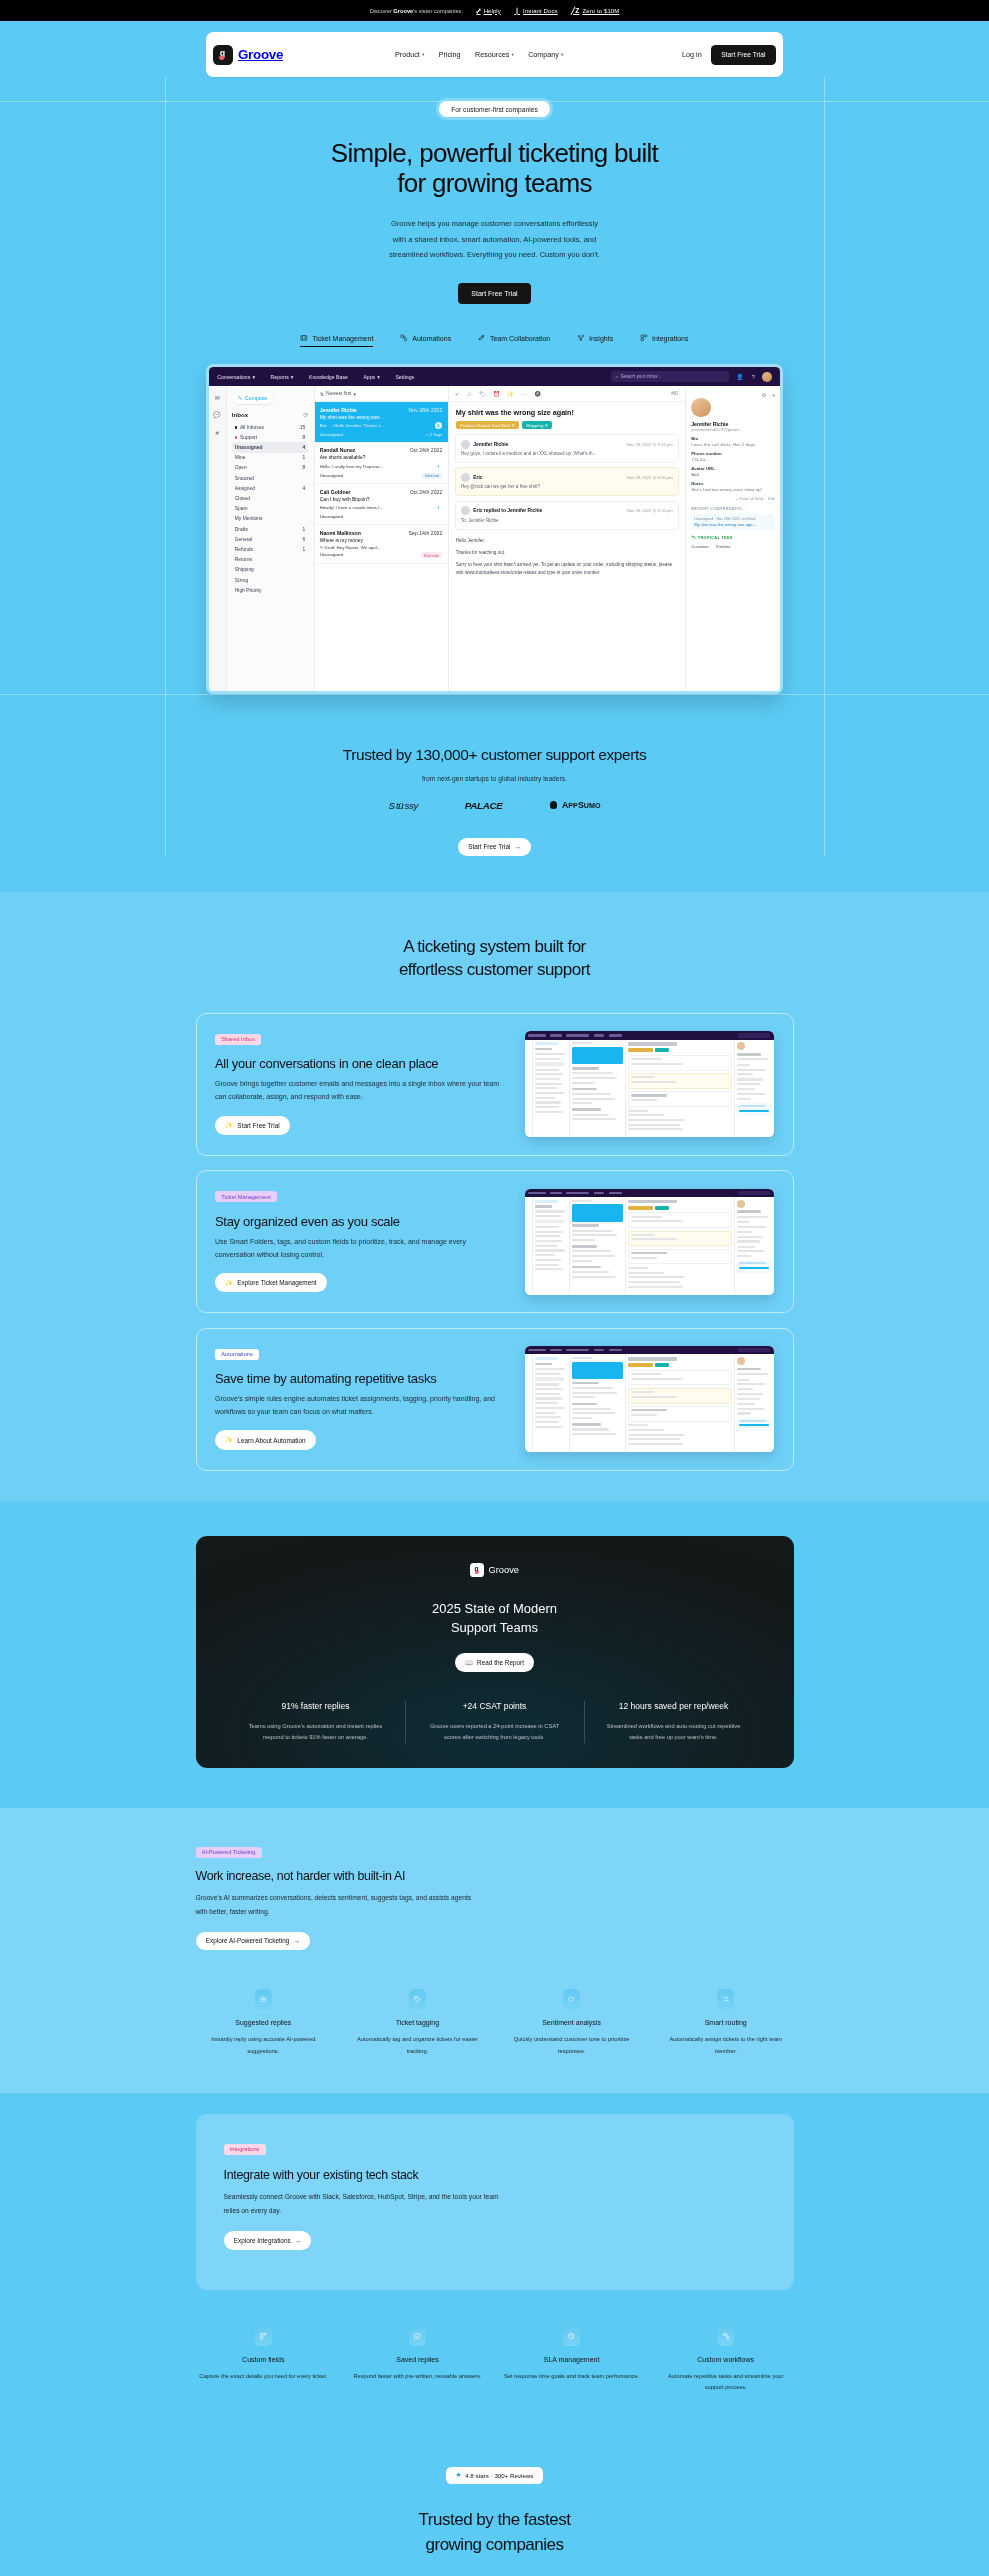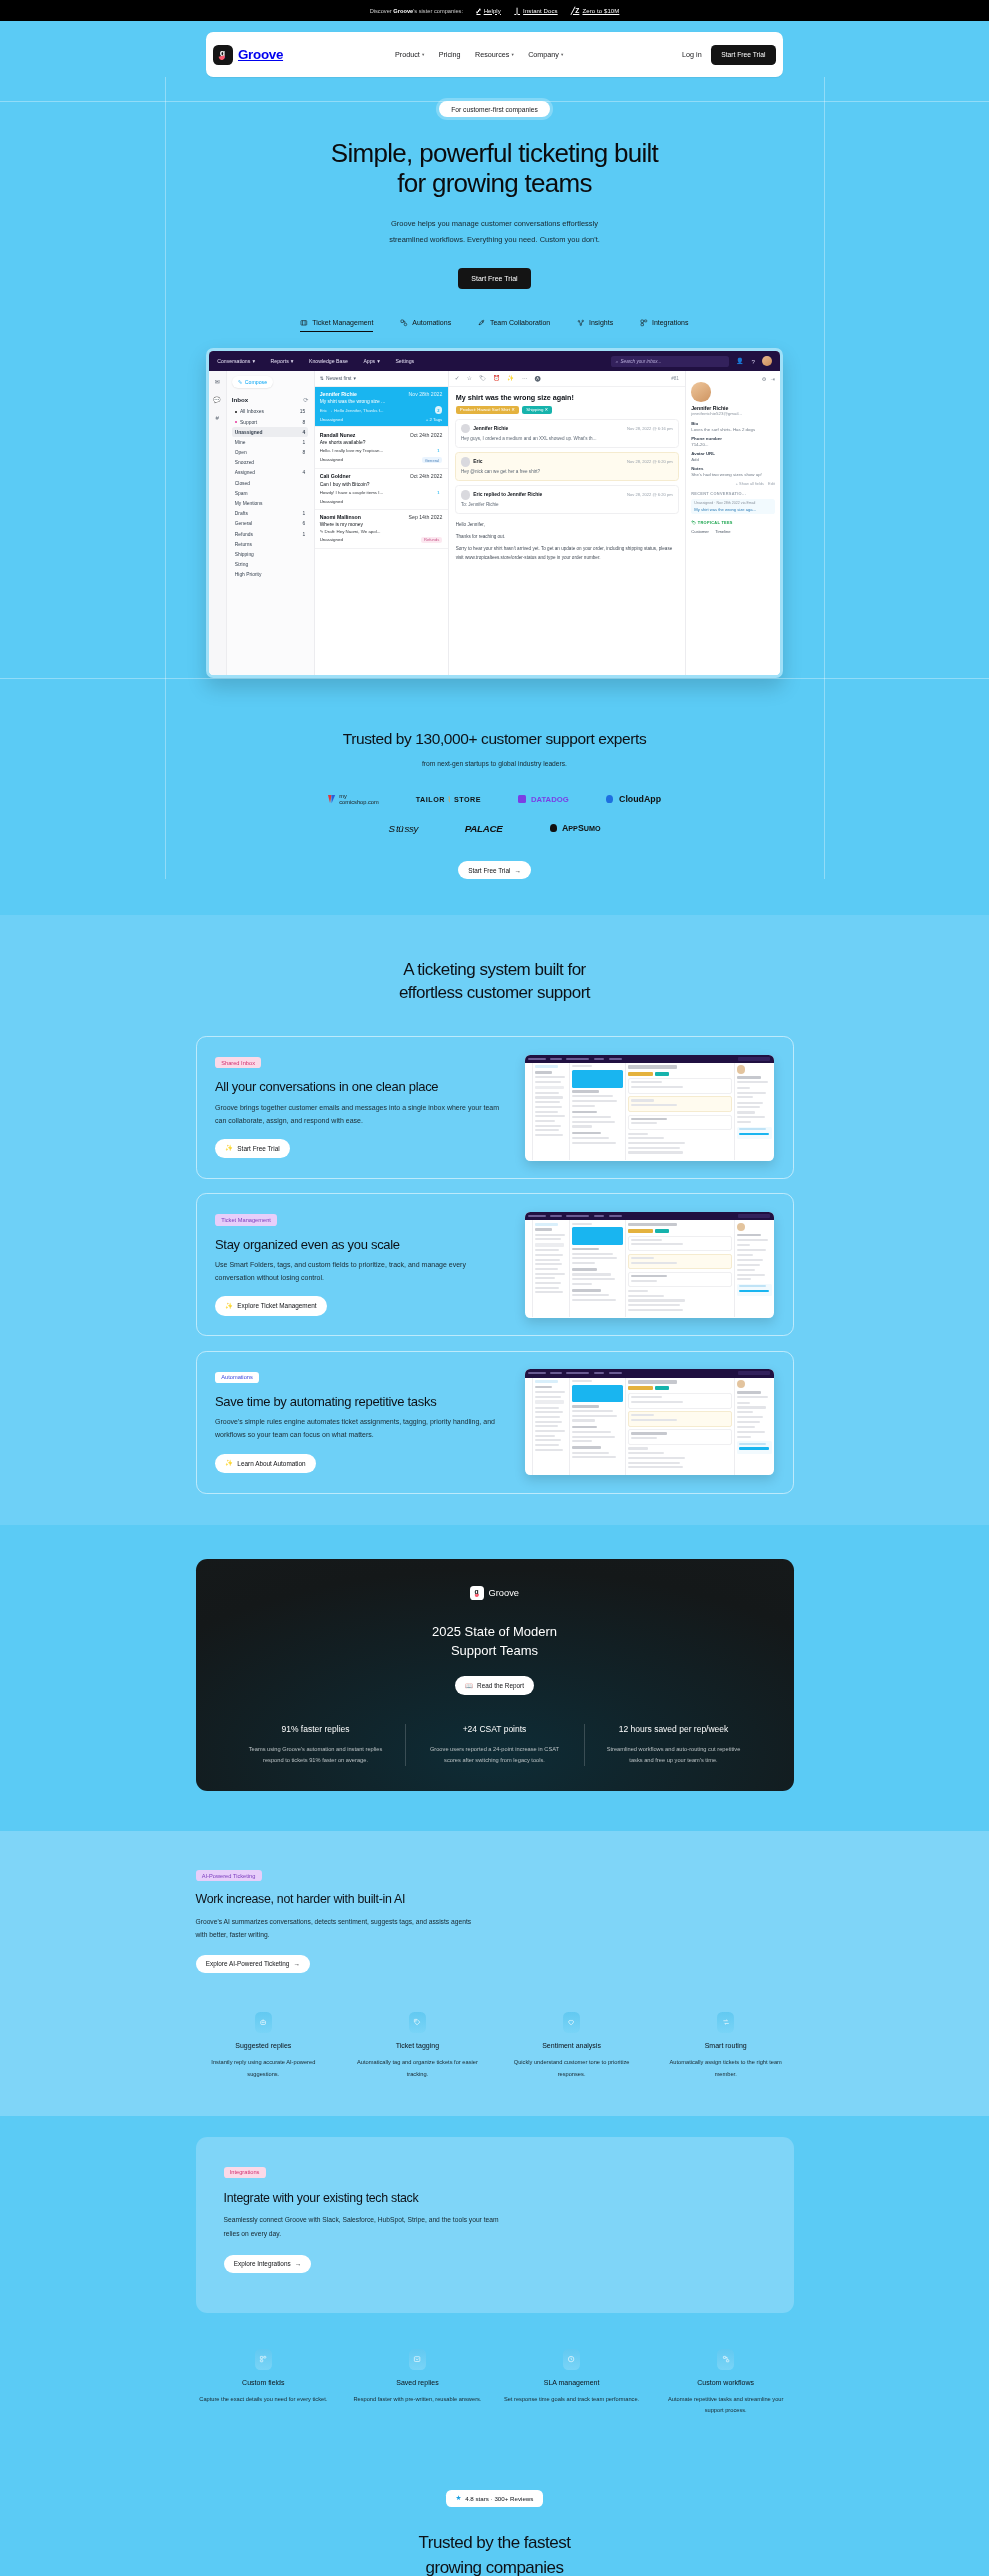--- a/index.html
+++ b/index.html
@@ -282,20 +282,21 @@
       <div class="h" style="top:24px"></div>
     </div>
     <div class="center" style="position:relative">
       <span class="pill-badge">For customer-first companies</span>
       <h1 class="hero-title">
         <span>Simple, powerful ticketing built</span><br>
         <span>for growing teams</span>
       </h1>
       <div class="hero-sub">
         <div>Groove helps you manage customer conversations effortlessly</div>
+        <div>with a shared inbox, smart automation, AI-powered tools, and</div>
         <div>streamlined workflows. Everything you need. Custom you don't.</div>
       </div>
       <div class="hero-cta">
         <button class="btn-dark">Start Free Trial</button>
       </div>
 
       
       <div class="tabs">
         <div class="tab active">
           <svg viewBox="0 0 24 24" fill="none" stroke="#111" stroke-width="1.8">
@@ -642,40 +643,20 @@
   </div>
 
   <div class="trusted">
     <div class="gridlines">
       <div class="v" style="left:165px"></div>
       <div class="v" style="left:824px"></div>
       <div class="h" style="top:0px"></div>
     </div>
     <h2>Trusted by 130,000+ customer support experts</h2>
     <p class="sub">from next-gen startups to global industry leaders.</p>
-    <div class="logos">
-      <span class="logo-item">
-        <svg width="8.2" height="10.3" viewBox="0 0 16 20">
-            <path d="M0 2h7l-3 16z" fill="#E03B3B"></path>
-            <path d="M7 2h7l-7 16z" fill="#2B5FD9"></path>
-          </svg>
-        <span style="font-size:5.7px;line-height:1.1;color:#1a1a1a;text-align:left">my<br>comicshop.com</span>
-      </span>
-      <span class="logo-item">
-          <span style="font-size:7.2px;font-weight:700;letter-spacing:0.5px;color:#111">TAILOR <span style="color:#C9A86A">⌇</span> STORE</span>
-        </span>
-      <span class="logo-item">
-          <span style="display:inline-block;width:7.7px;height:7.7px;background:#7B3FE4;border-radius:1.5px;margin-right:2.1px"></span>
-          <span style="font-size:7.7px;font-weight:700;color:#7B3FE4">DATADOG</span>
-        </span>
-      <span class="logo-item">
-          <span style="display:inline-block;width:7.7px;height:8.8px;background:#1E6FE0;border-radius:50% 50% 45% 45%;margin-right:2.6px"></span>
-          <span style="font-size:8.8px;font-weight:600;color:#111">CloudApp</span>
-        </span>
-    </div>
     <div class="logos second">
       <span class="logo-item">
           <span style="font-size:9.8px;font-style:italic;font-weight:400;letter-spacing:-0.5px;color:#111">S tü ssy</span>
         </span>
       <span class="logo-item">
           <span style="font-size:9.8px;font-style:italic;font-weight:800;letter-spacing:-0.3px;color:#111">PALACE</span>
         </span>
       <span class="logo-item">
           <span style="display:inline-block;width:7.2px;height:8.2px;background:#111;border-radius:50% 50% 40% 40%;margin-right:2.1px"></span>
           <span style="font-size:8.8px;font-weight:800;color:#111">A<span style="font-size:7.2px">PP</span>S<span style="font-size:7.2px">UMO</span></span>

